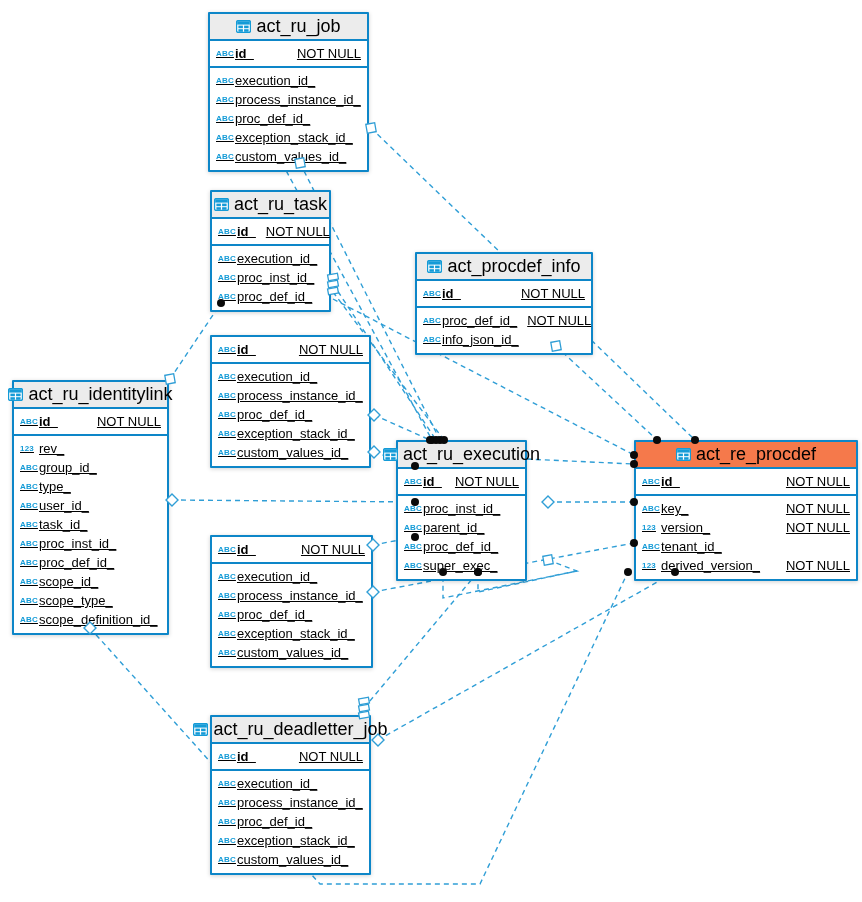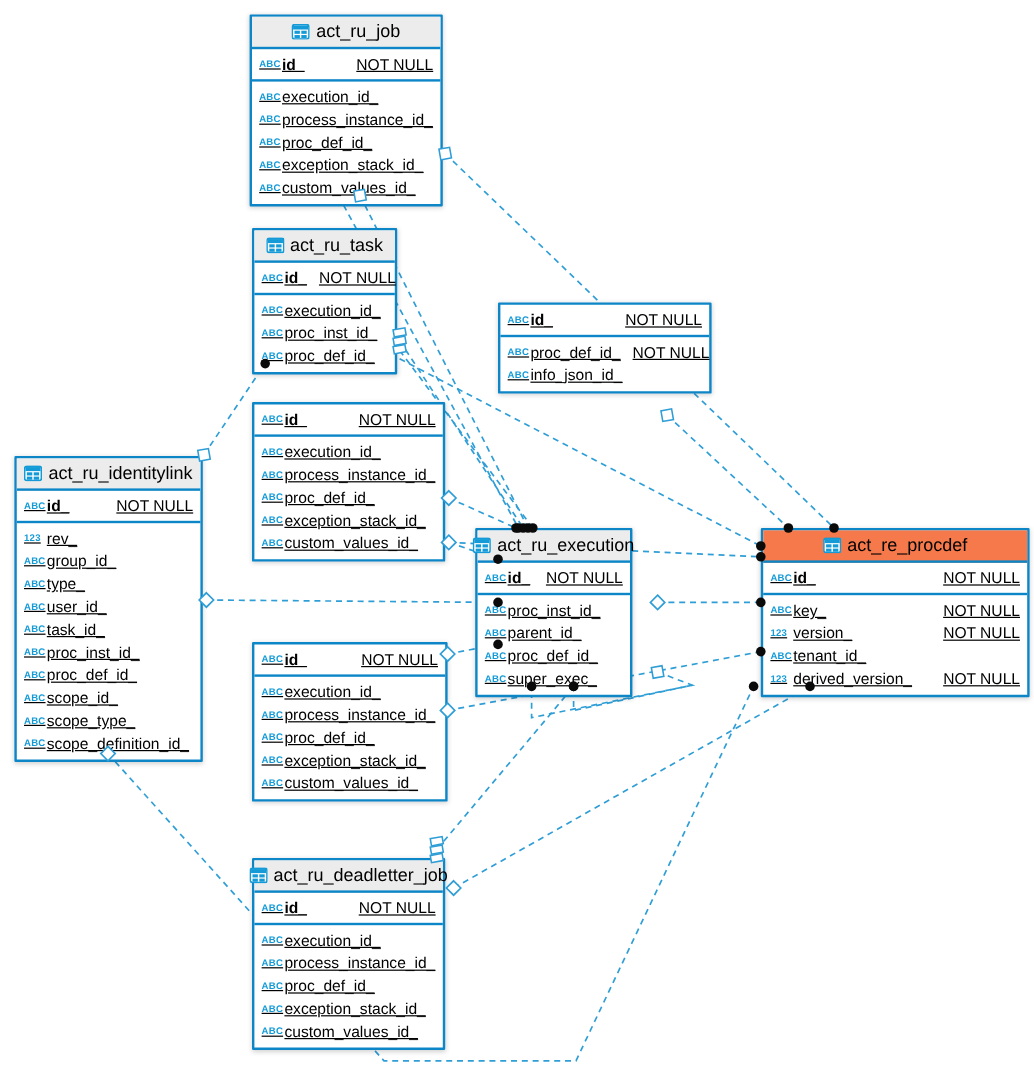--- a/index.html
+++ b/index.html
@@ -13,21 +13,21 @@
   #glyph-layer{z-index:2;}
   .tbl{
     position:absolute;z-index:1;background:#fff;
     border:2px solid #0d86c8;border-radius:1px;
     box-shadow:0 1px 4px rgba(0,0,0,0.18);
     box-sizing:border-box;
   }
   .tbl-header{
     height:25px;display:flex;align-items:center;justify-content:center;gap:5px;
     background:#ececec;border-bottom:2px solid #0d86c8;
-    font-size:15px;white-space:nowrap;padding:0 6px;
+    font-size:18px;white-space:nowrap;padding:0 6px;
   }
   .tbl.orange .tbl-header{background:#f5794b;}
   .pk-section{border-bottom:2px solid #0d86c8;}
   .row{
     display:flex;align-items:center;height:19px;padding:0 6px;
     font-size:13px;white-space:nowrap;text-decoration:underline;
   }
   .pk-section .row{height:25px;}
   .pk-section .colname{font-weight:bold;}
   .body-section{padding:3px 0 4px;}
@@ -229,20 +229,31 @@
           <span class="dticon">ABC</span>
           <span class="colname">scope_type_</span>
         </div>
         <div class="row">
           <span class="dticon">ABC</span>
           <span class="colname">scope_definition_id_</span>
         </div>
       </div>
     </div>
     <div class="tbl" style="left: 415px; top: 252px; width: 178px;">
+      <div class="tbl-header">
+        <svg class="tbl-icon" width="15" height="13" viewBox="0 0 15 13">
+          <rect x="0.5" y="0.5" width="14" height="12" rx="2" fill="#fff" stroke="#149bd7" stroke-width="1.4"></rect>
+          <rect x="1.2" y="1.2" width="12.6" height="3.4" fill="#149bd7"></rect>
+          <rect x="2.4" y="5.6" width="4.5" height="2.6" fill="#149bd7"></rect>
+          <rect x="8.1" y="5.6" width="4.5" height="2.6" fill="#149bd7"></rect>
+          <rect x="2.4" y="9.2" width="4.5" height="2.6" fill="#149bd7"></rect>
+          <rect x="8.1" y="9.2" width="4.5" height="2.6" fill="#149bd7"></rect>
+        </svg>
+        <span>act_procdef_info</span>
+      </div>
       <div class="pk-section">
         <div class="row">
           <span class="dticon">ABC</span>
           <span class="colname">id_</span>
           <span class="nn">NOT NULL</span>
         </div>
       </div>
       <div class="body-section">
         <div class="row">
           <span class="dticon">ABC</span>

